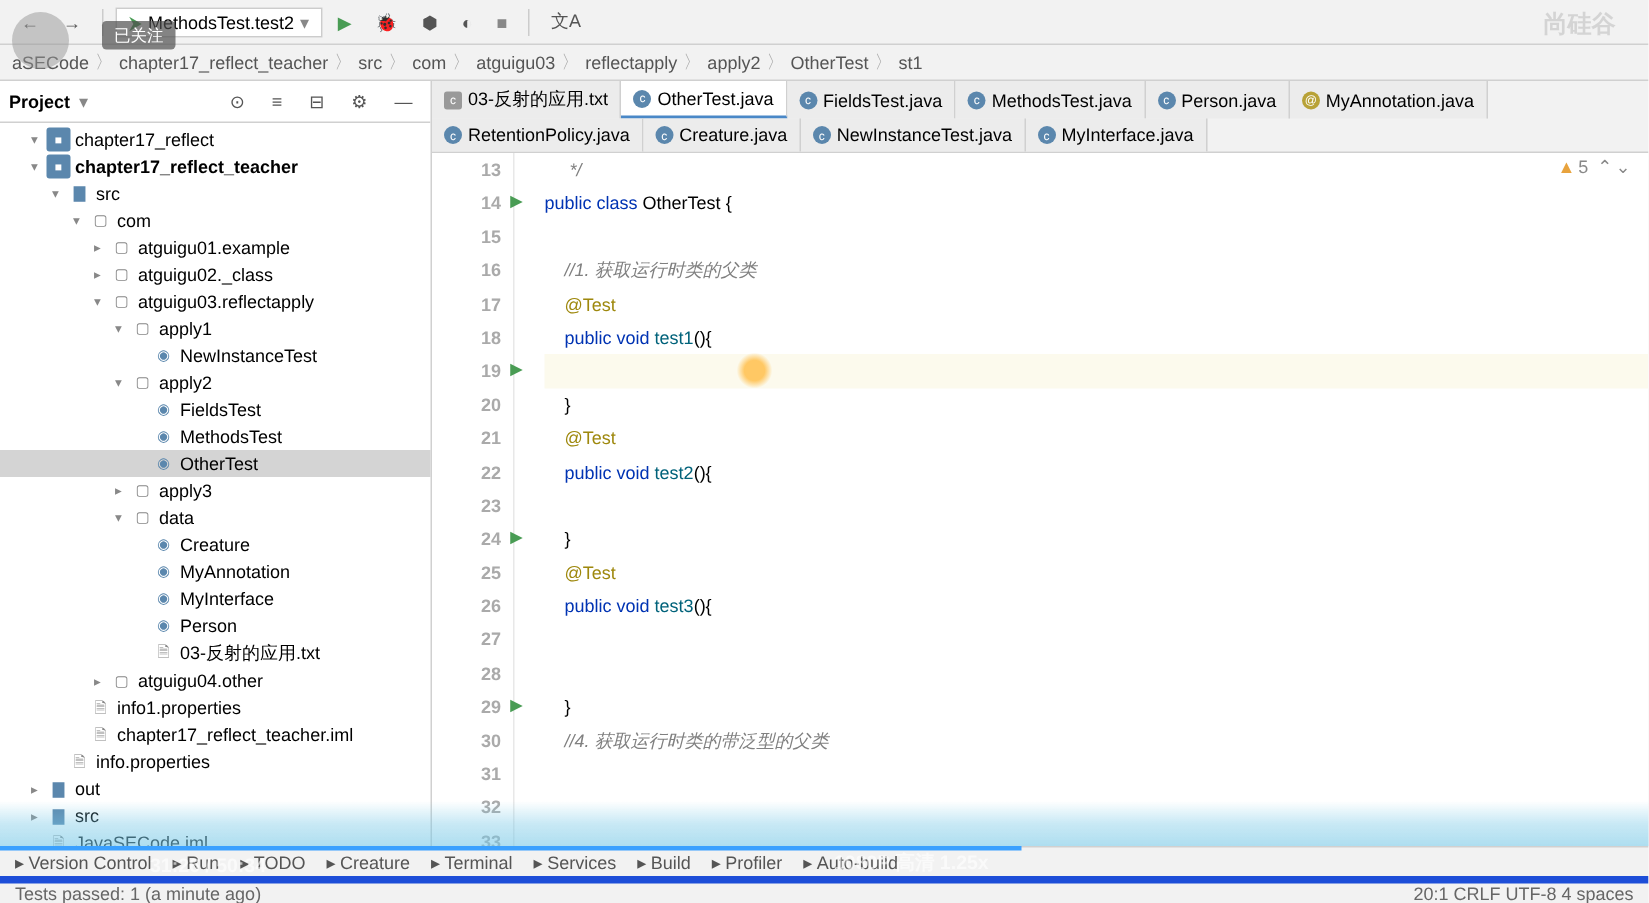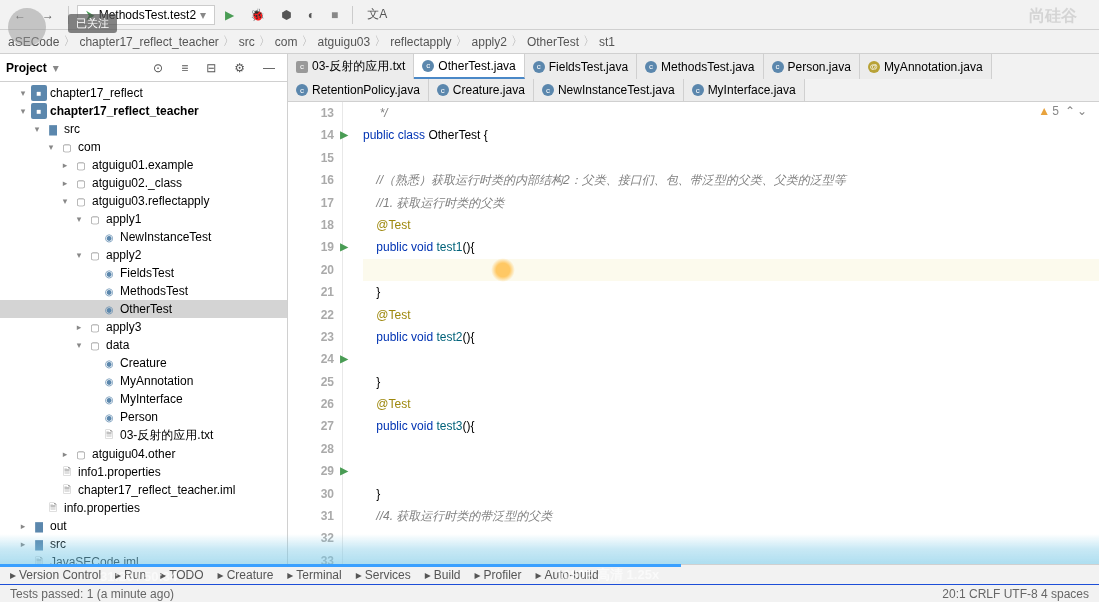--- a/index.html
+++ b/index.html
@@ -43,21 +43,21 @@
 .kw { color:#0033b3; }
 .cls { color:#000; }
 .ann { color:#9e880d; }
 .cmt { color:#808080; font-style:italic; }
 .mth { color:#00627a; }
 .cursor-ind { display:inline-block; width:24px; height:24px; background:radial-gradient(circle,#ffc864 40%,rgba(255,200,100,0) 70%); border-radius:50%; position:absolute; }
 .warn-badge { position:absolute; right:12px; top:2px; display:flex; align-items:center; gap:2px; font-size:11px; color:#888; }
 .warn-badge .wi { color:#e8a33d; }
 .bottom-bar { position:absolute; bottom:18px; left:0; right:0; height:20px; background:#f2f2f2; border-top:1px solid #d0d0d0; display:flex; align-items:center; gap:14px; padding:0 10px; font-size:11px; }
 .bb-item { display:flex; align-items:center; gap:3px; cursor:pointer; color:#555; }
-.status-bar { position:absolute; bottom:0; left:0; right:0; height:18px; background:#f2f2f2; border-top:1px solid #1d4ed8; display:flex; align-items:center; padding:0 10px; font-size:11px; color:#666; justify-content:space-between; }
+.status-bar { position:absolute; bottom:0; left:0; right:0; height:18px; background:#f2f2f2; border-top:5px solid #1d4ed8; display:flex; align-items:center; padding:0 10px; font-size:11px; color:#666; justify-content:space-between; }
 .overlay-text { position:absolute; color:rgba(255,255,255,0.6); font-weight:bold; pointer-events:none; }
 .watermark { position:absolute; top:6px; right:22px; color:rgba(200,200,200,0.7); font-size:16px; font-weight:bold; pointer-events:none; }
 .badge-follow { position:absolute; top:14px; left:68px; background:rgba(80,80,80,0.7); color:#fff; padding:2px 8px; border-radius:3px; font-size:11px; }
 .logo-circle { position:absolute; top:8px; left:8px; width:38px; height:38px; border-radius:50%; background:rgba(150,150,150,0.5); }
 .play-widget { position:absolute; right:16px; bottom:70px; width:70px; height:50px; background:rgba(255,255,255,0.7); border-radius:14px; }
 .waves { position:absolute; left:0; right:0; height:30px; background:linear-gradient(180deg,transparent 0%,rgba(120,200,230,0.4) 50%,rgba(120,200,230,0.6) 100%); pointer-events:none; }
 .progress-line{position:absolute;left:0;bottom:35px;height:3px;width:62%;background:#3aa0ff;}
 .sep-v { width:1px; height:18px; background:#ccc; margin:0 4px; }
 </style>
 </head>
@@ -326,21 +326,20 @@
           <div class="lnum">29<span class="run-gutter">▶</span></div>
           <div class="lnum">30</div>
           <div class="lnum">31</div>
           <div class="lnum">32</div>
           <div class="lnum">33</div>
         </div>
       <div class="code" id="code">
           <div class="line"><span class="cmt">     */</span></div>
           <div class="line"><span class="kw">public</span> <span class="kw">class</span> <span class="cls">OtherTest</span> {</div>
           <div class="line"></div>
-          <div class="line">    <span class="cmt">//（熟悉）获取运行时类的内部结构2：父类、接口们、包、带泛型的父类、父类的泛型等</span></div>
           <div class="line">    <span class="cmt">//1. 获取运行时类的父类</span></div>
           <div class="line">    <span class="ann">@Test</span></div>
           <div class="line">    <span class="kw">public</span> <span class="kw">void</span> <span class="mth">test1</span>(){</div>
           <div class="line hl" style="position: relative;">        <span class="cursor-ind" style="left: 128px; top: -1px;"></span></div>
           <div class="line">    }</div>
           <div class="line">    <span class="ann">@Test</span></div>
           <div class="line">    <span class="kw">public</span> <span class="kw">void</span> <span class="mth">test2</span>(){</div>
           <div class="line"></div>
           <div class="line">    }</div>
           <div class="line">    <span class="ann">@Test</span></div>

